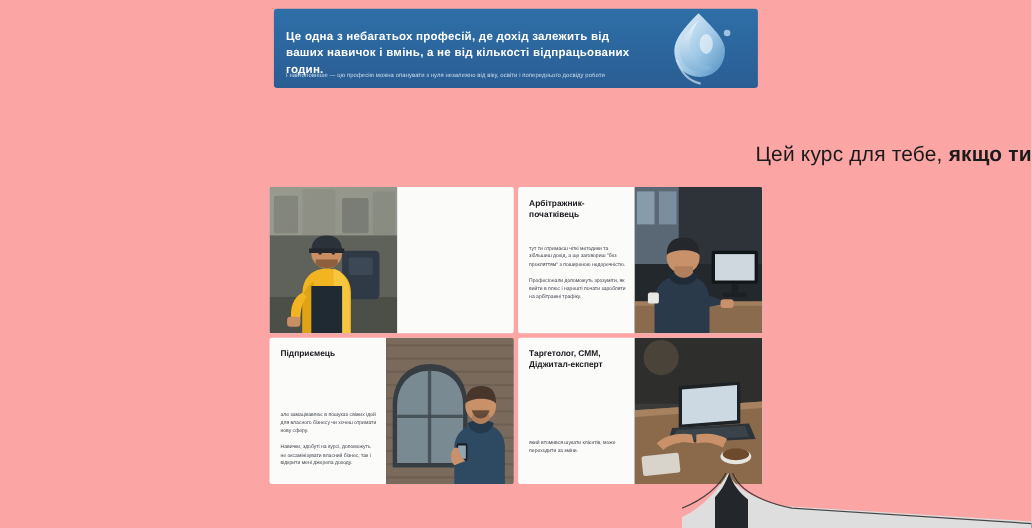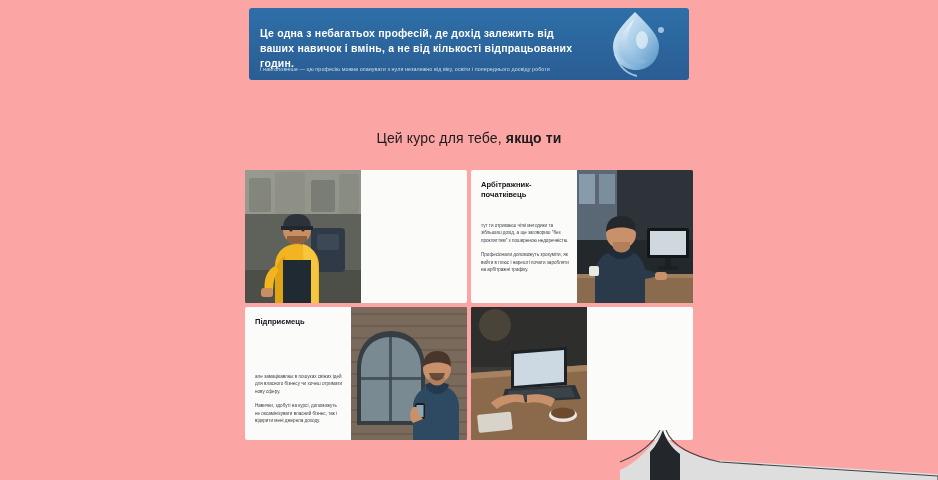--- a/index.html
+++ b/index.html
@@ -58,22 +58,22 @@
     width: 86px;
     height: 70px;
   }
 
   
   .section-title {
     position: absolute;
     left: 0;
     top: 130px;
     width: 938px;
-    text-align: center;
-    font-size: 14px;
+    text-align: right;
+    font-size: 19px;
     color: #1b1b1b;
     letter-spacing: 0.01em;
   }
   .section-title b { font-weight: bold; }
 
   
   .grid {
     position: absolute;
     left: 245px;
     top: 170px;
@@ -288,20 +288,25 @@
           <path d="M78 66 C80 76 92 76 94 66 Z" fill="#48362b" opacity="0.75"></path>
 
           <rect x="64" y="96" width="10" height="16" rx="2" fill="#1b1f22"></rect>
           <rect x="65.5" y="98" width="7" height="12" fill="#8fa6b5"></rect>
           <path d="M62 100 C58 104 58 112 62 116 L72 112 C68 108 66 104 66 100 Z" fill="#c8916a"></path>
         </svg>
       </div>
     </div>
 
     <div class="card c4">
+      <div class="card-body">
+        <div class="card-title">Таргетолог, СММ, Діджитал-експерт</div>
+        <p class="card-p p1">який втомився шукати клієнтів, може переходити за зміни.</p>
+
+      </div>
       <div class="card-art">
         <svg viewBox="0 0 116 133" xmlns="http://www.w3.org/2000/svg">
           <rect width="116" height="133" fill="#3a3a38"></rect>
 
           <rect x="0" y="0" width="116" height="60" fill="#2e2e2c"></rect>
           <circle cx="24" cy="18" r="16" fill="#5e5243" opacity="0.6"></circle>
 
           <path d="M0 66 L116 58 L116 133 L0 133 Z" fill="#8b6a4c"></path>
           <path d="M0 66 L116 58 L116 64 L0 72 Z" fill="#a78260"></path>
 

